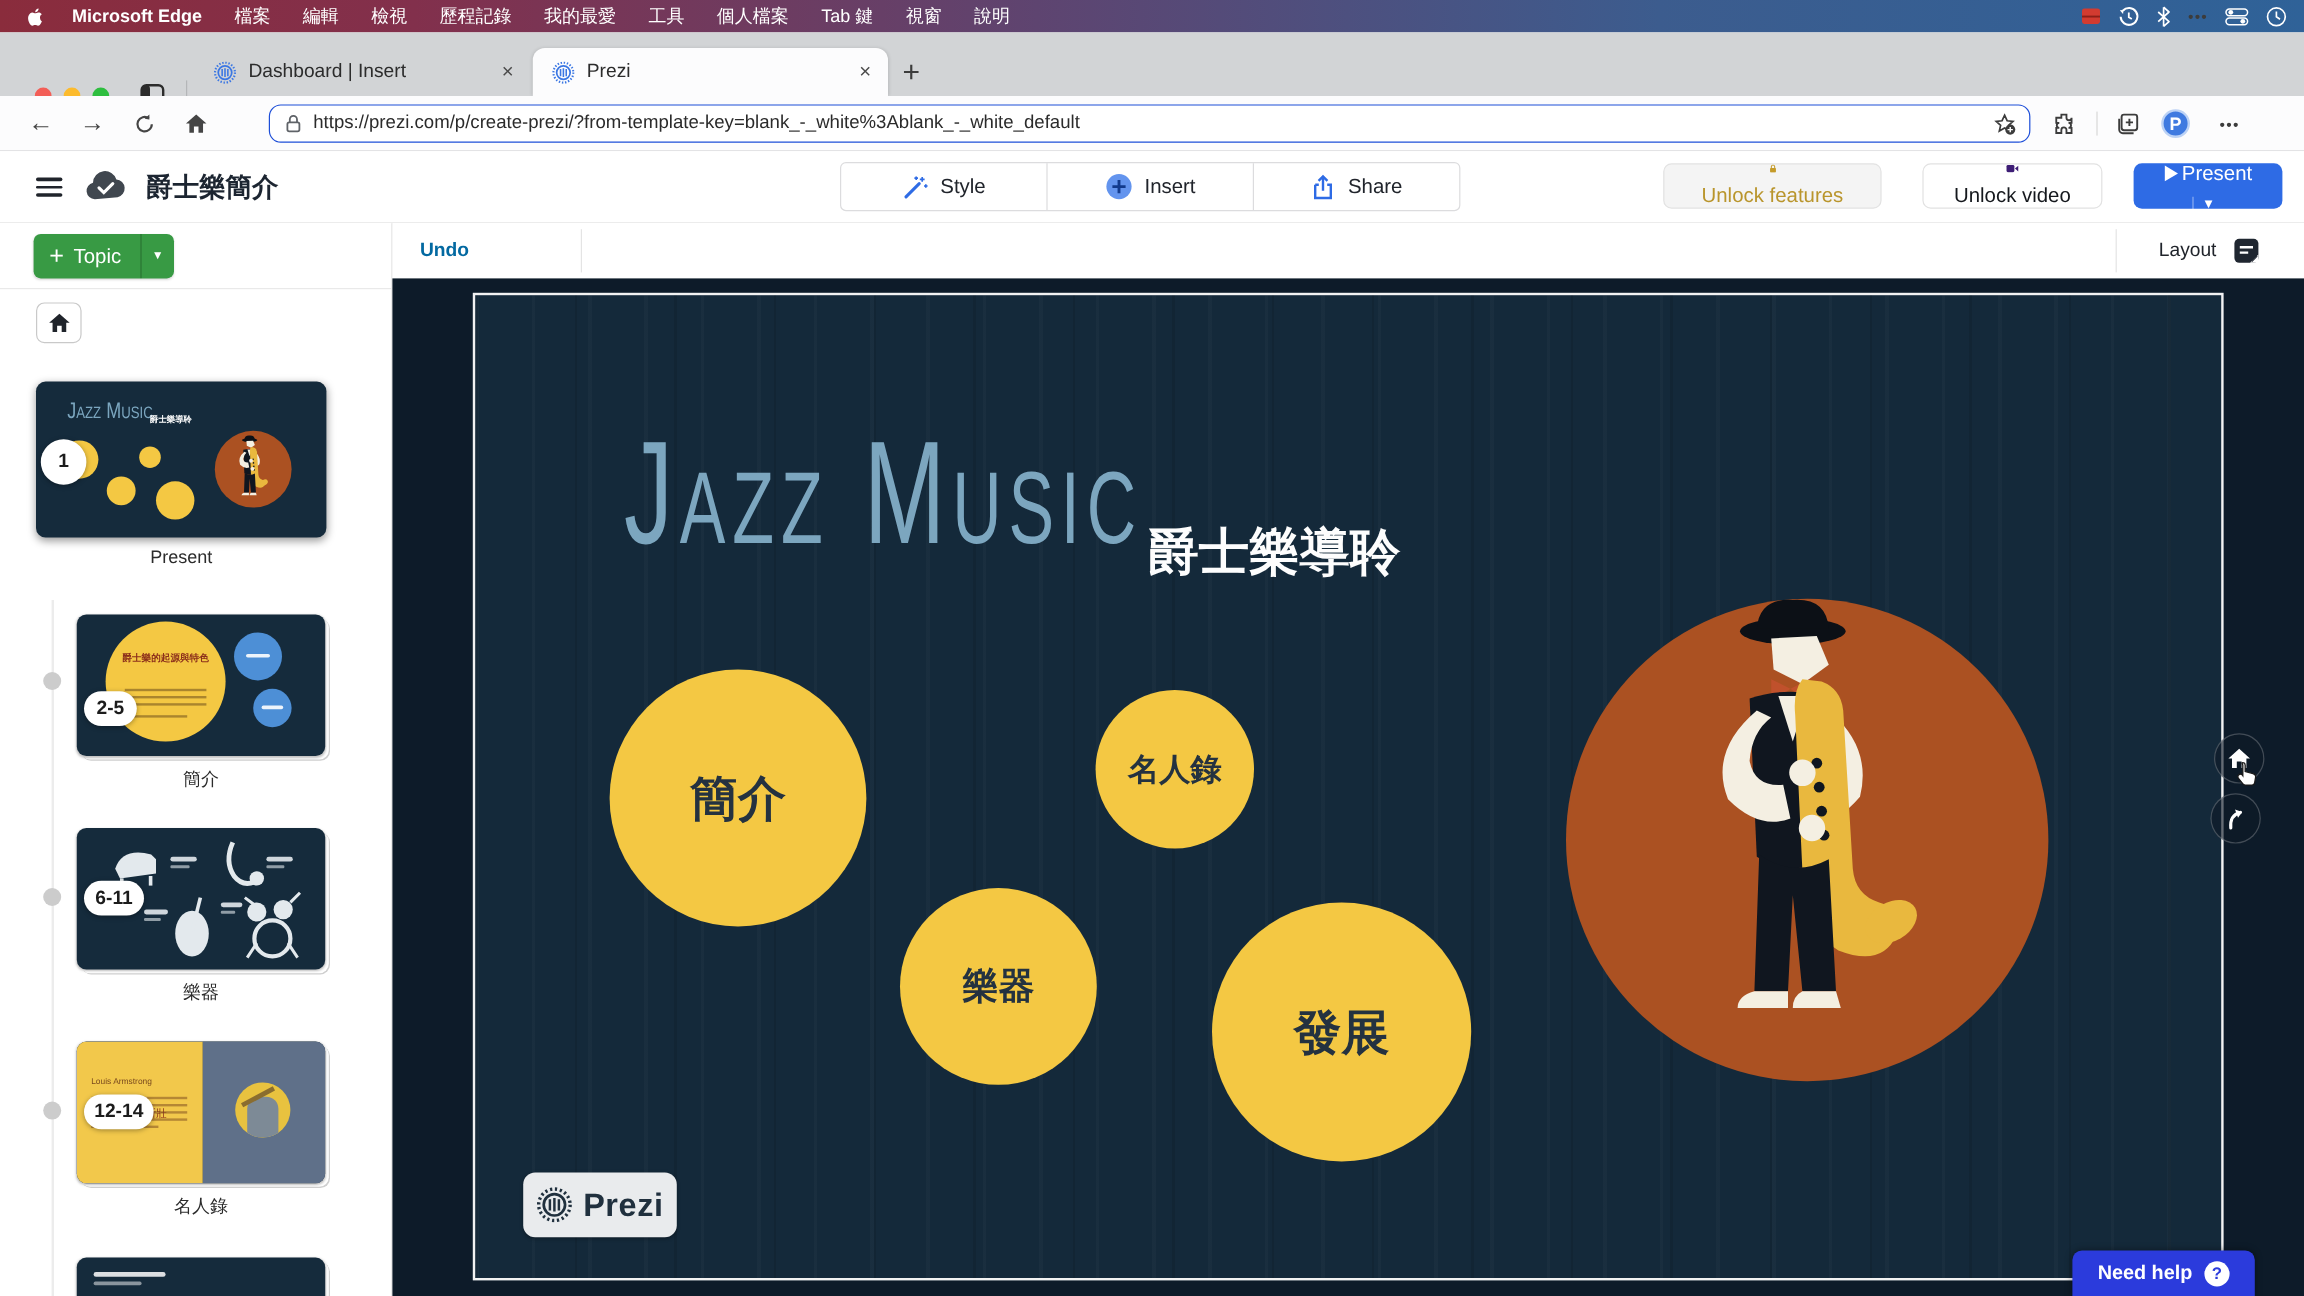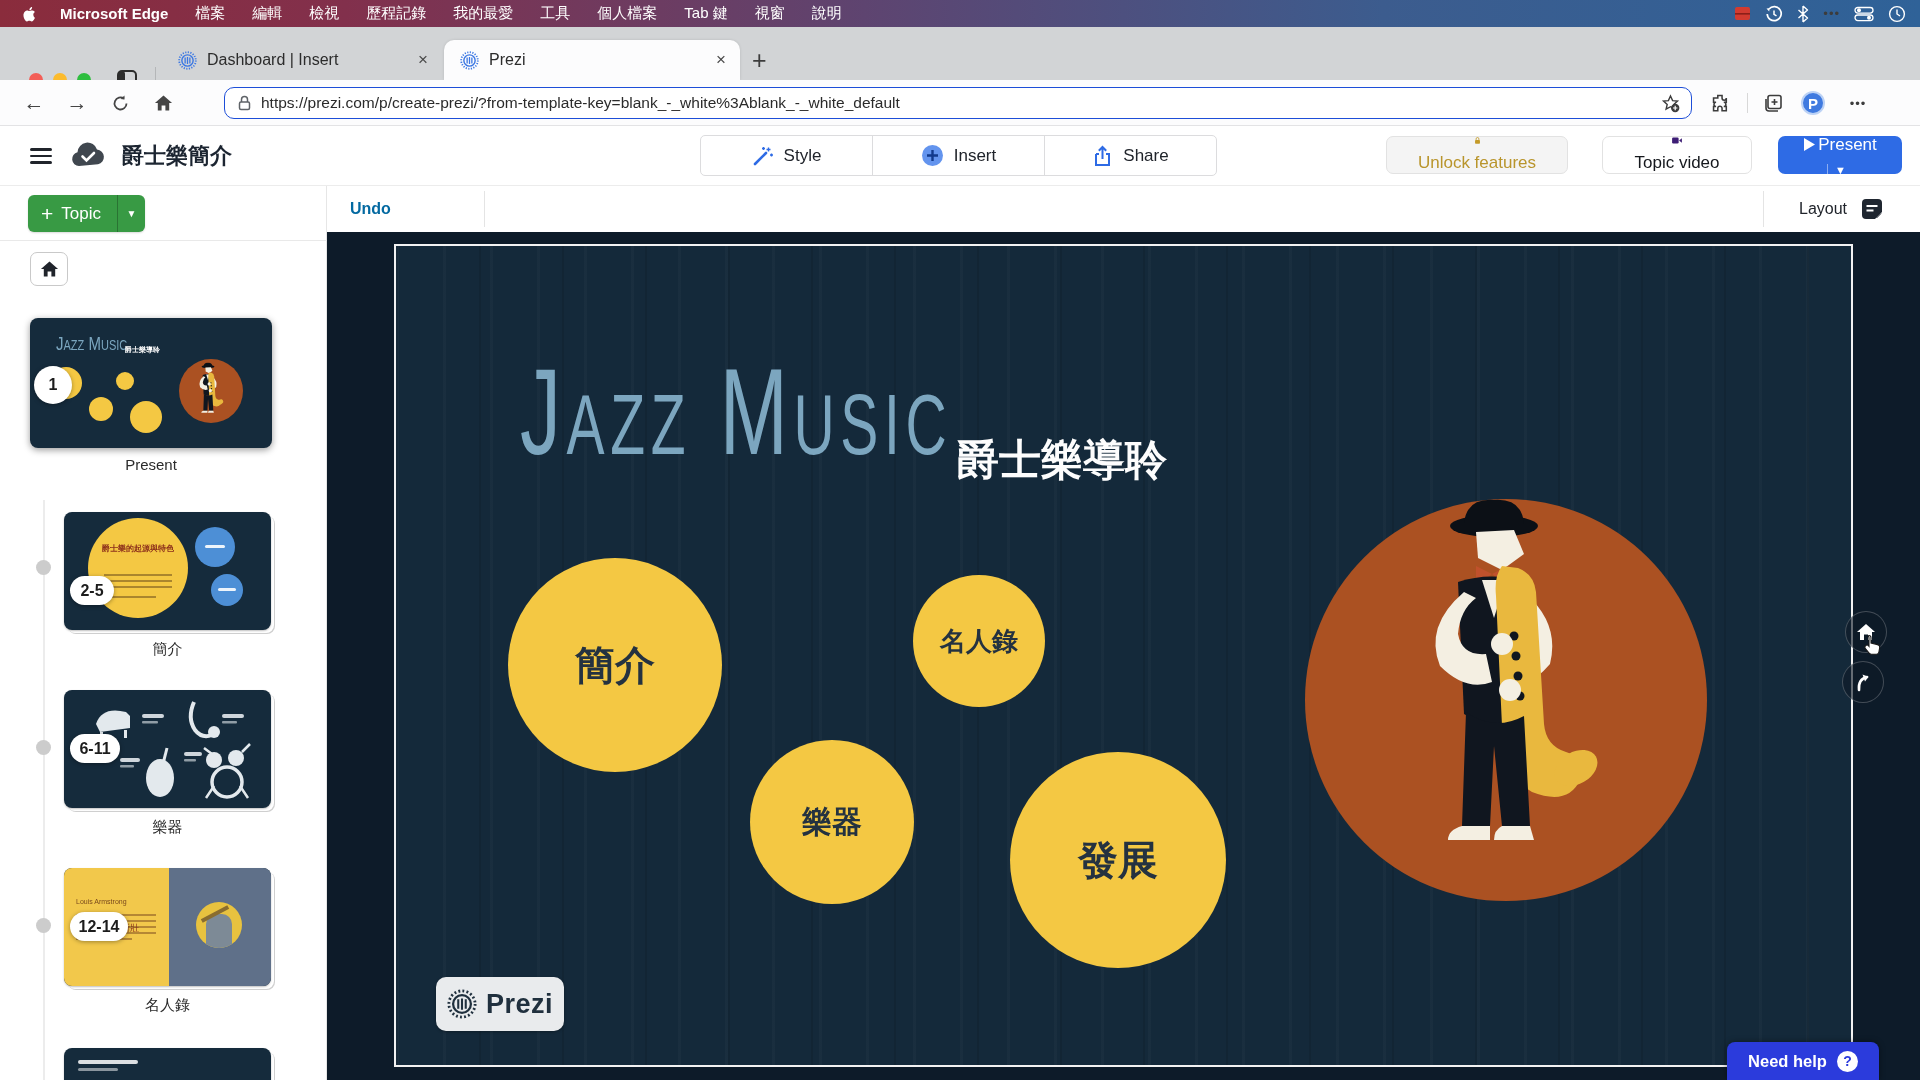--- a/index.html
+++ b/index.html
@@ -341,21 +341,21 @@
           <rect x="1.5" y="8.5" width="14" height="10.5" rx="2" fill="#c49a28"></rect>
           <path d="M4.5 8.5 V5.5 A4 4 0 0 1 12.5 5.5 V8.5" fill="none" stroke="#c49a28" stroke-width="2.4"></path>
         </svg>
       <span>Unlock features</span>
     </div>
     <div class="hbtn createv">
       <svg width="22" height="15" viewBox="0 0 22 15">
           <rect x="0.5" y="1" width="14" height="13" rx="2.5" fill="#3d1d75"></rect>
           <path d="M15.5 7.5 L21.5 2.5 V12.5 Z" fill="#3d1d75"></path>
         </svg>
-      <span>Topic video</span>
+      <span>Unlock video</span>
     </div>
     <div class="hbtn present">
       <span class="pmain">
         <svg width="13" height="15" viewBox="0 0 13 15">
             <path d="M1 1 L12 7.5 L1 14 Z" fill="#fff"></path>
           </svg>
         <span>Present</span>
       </span>
       <span class="pcaret">▼</span>
     </div>

